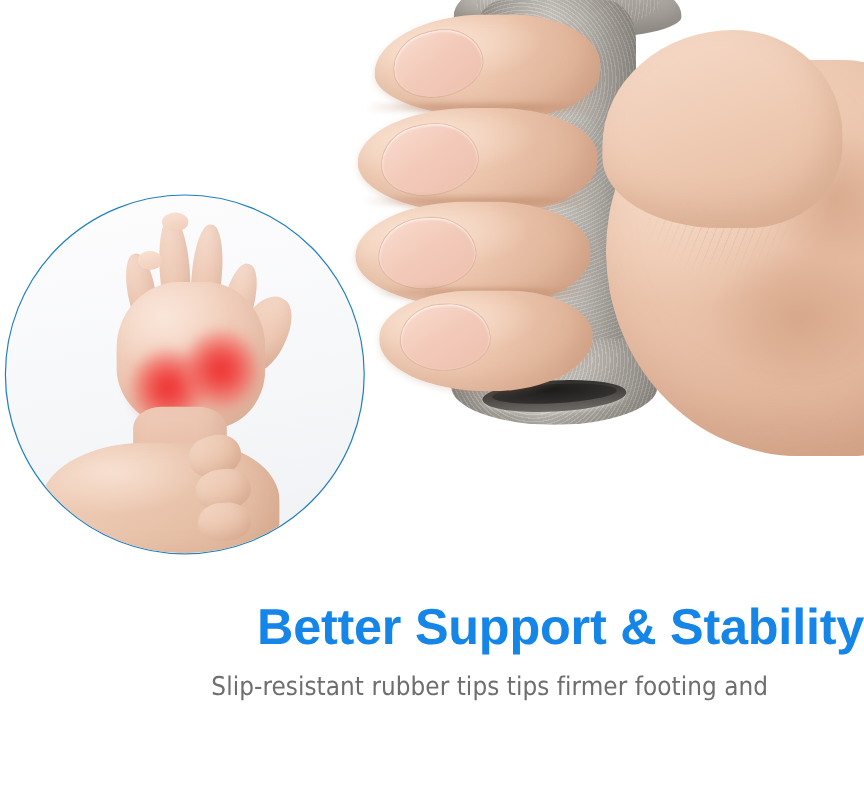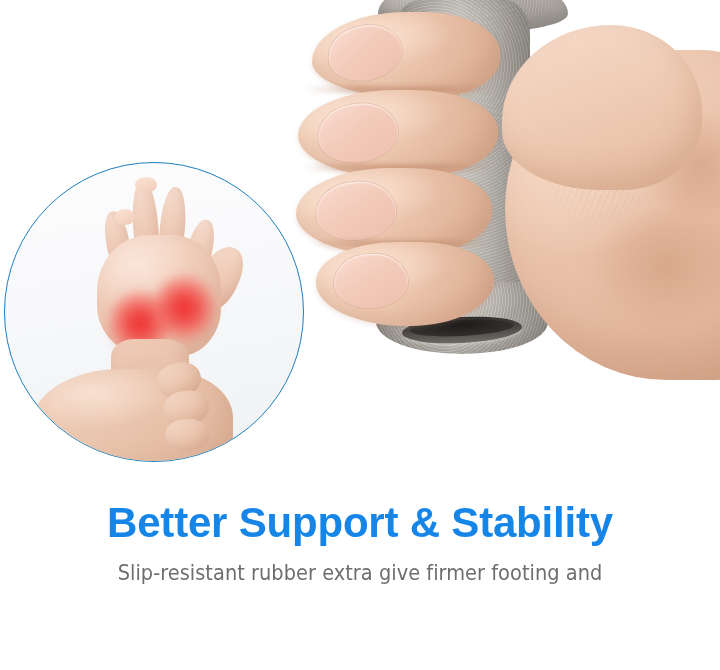--- a/index.html
+++ b/index.html
@@ -297,21 +297,21 @@
     border-radius: 50%;
     background: radial-gradient(ellipse at 50% 50%, rgba(182,132,104,.30) 0%, rgba(182,132,104,0) 72%);
     filter: blur(5px);
   }
 
   
   .text-block {
     position: absolute;
     left: 0; top: 492px;
     width: 720px;
-    text-align: center;
+    text-align: right;
   }
   .headline {
     margin: 0;
     padding-top: 6px;
     font-family: "Liberation Sans Narrow", "Liberation Sans", sans-serif;
     font-size: 42px;
     font-weight: 700;
     line-height: 50px;
     letter-spacing: -0.2px;
     color: #1585e8;
@@ -382,17 +382,17 @@
       <div class="ins-grip-hand"></div>
       <div class="ins-grip-finger gf1"></div>
       <div class="ins-grip-finger gf2"></div>
       <div class="ins-grip-finger gf3"></div>
     </div>
   </div>
 
   <div class="text-block">
     <h1 class="headline">Better Support &amp; Stability</h1>
     <p class="subtitle">
-      <span>Slip-resistant rubber extra give firmer footing and</span>
+      <span>Slip-resistant rubber tips tips firmer footing and</span>
     </p>
   </div>
 
 </div>
 
 </body></html>

